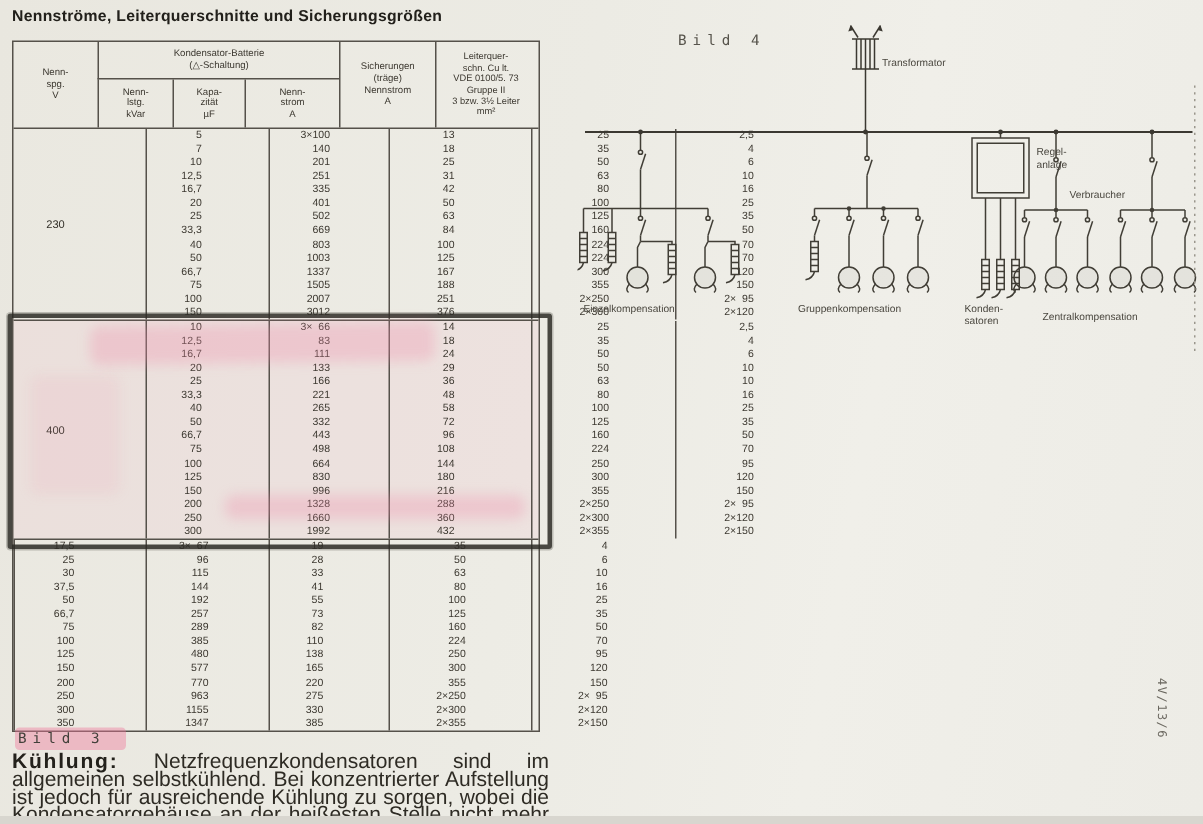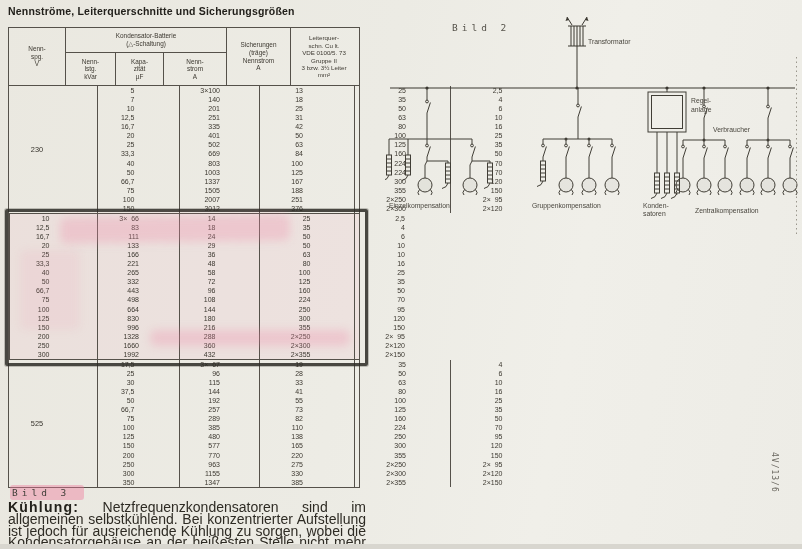--- a/index.html
+++ b/index.html
@@ -181,20 +181,21 @@
             <div class="val"><span class="num">50</span></div>
             <div class="val"><span class="num">70</span></div>
             <div class="val"><span class="num">70</span></div>
             <div class="val"><span class="num">120</span></div>
             <div class="val"><span class="num">150</span></div>
             <div class="val"><span class="num">2×  95</span></div>
             <div class="val"><span class="num">2×120</span></div>
           </div>
         </div>
         <div class="block hl">
+          <div class="vcell">400</div>
           <div class="col c0">
             <div class="val"><span class="num">10</span></div>
             <div class="val"><span class="num">12,5</span></div>
             <div class="val"><span class="num">16,7</span></div>
             <div class="val"><span class="num">20</span></div>
             <div class="val"><span class="num">25</span></div>
             <div class="val"><span class="num">33,3</span></div>
             <div class="val"><span class="num">40</span></div>
             <div class="val"><span class="num">50</span></div>
             <div class="val"><span class="num">66,7</span></div>
@@ -273,21 +274,20 @@
             <div class="val"><span class="num">70</span></div>
             <div class="val"><span class="num">95</span></div>
             <div class="val"><span class="num">120</span></div>
             <div class="val"><span class="num">150</span></div>
             <div class="val"><span class="num">2×  95</span></div>
             <div class="val"><span class="num">2×120</span></div>
             <div class="val"><span class="num">2×150</span></div>
           </div>
         </div>
         <div class="block">
-          <div class="vcell">525</div>
           <div class="col c0">
             <div class="val"><span class="num">17,5</span></div>
             <div class="val"><span class="num">25</span></div>
             <div class="val"><span class="num">30</span></div>
             <div class="val"><span class="num">37,5</span></div>
             <div class="val"><span class="num">50</span></div>
             <div class="val"><span class="num">66,7</span></div>
             <div class="val"><span class="num">75</span></div>
             <div class="val"><span class="num">100</span></div>
             <div class="val"><span class="num">125</span></div>
@@ -364,21 +364,21 @@
         </div>
       </div>
   </div>
 
   <div class="frame400"></div>
   <div class="streak s1"></div>
   <div class="streak s2"></div>
   <div class="streak s3"></div>
 
   <div class="bild3">Bild 3</div>
-  <div class="bild4">Bild 2</div>
+  <div class="bild4">Bild 4</div>
   <div class="margin-mark">4V/13/6</div>
 
   <div class="footer"><b>Kühlung:</b><span> Netzfrequenzkondensatoren sind im allgemeinen selbstkühlend. Bei konzentrierter Aufstellung ist jedoch für ausreichende Kühlung zu sorgen, wobei die Kondensatorgehäuse an der heißesten Stelle nicht mehr als 65°C aufweisen dürfen.</span></div>
 
   <svg class="diagram" width="417" height="240" viewBox="0 0 417 240">
     <defs>
       <g id="motor" stroke="#413e36" fill="none" stroke-width="1">
         <circle cx="0" cy="0" r="7" fill="rgba(60,56,48,0.05)"></circle>
         <path d="M-5.5,4.5 q-3,3.5 -0.5,5.5"></path>
         <path d="M5.5,4.5 q3,3.5 0.5,5.5"></path>

